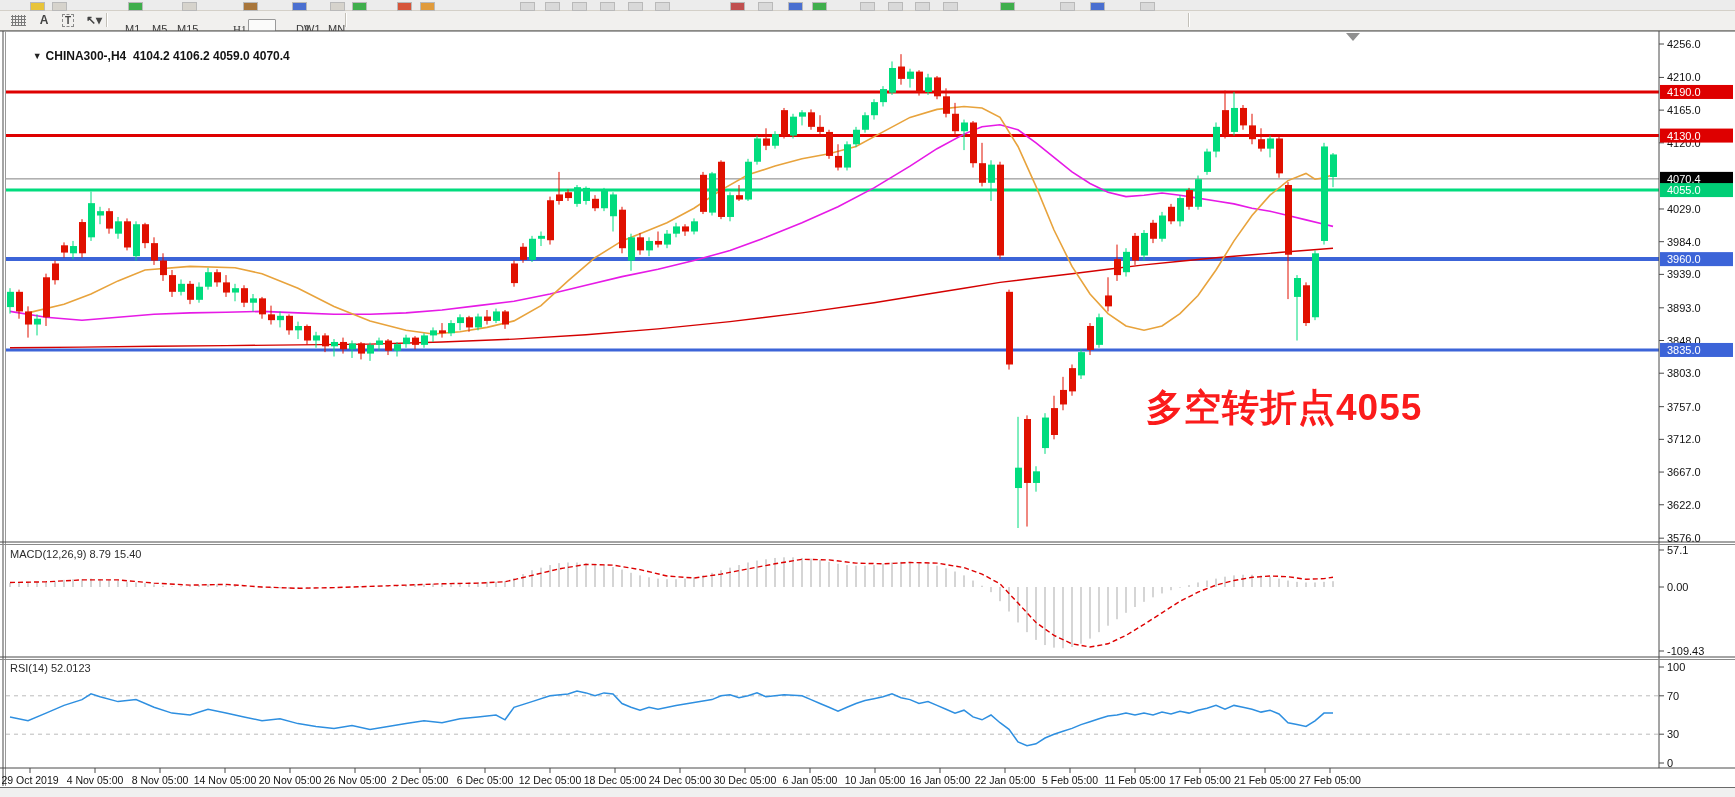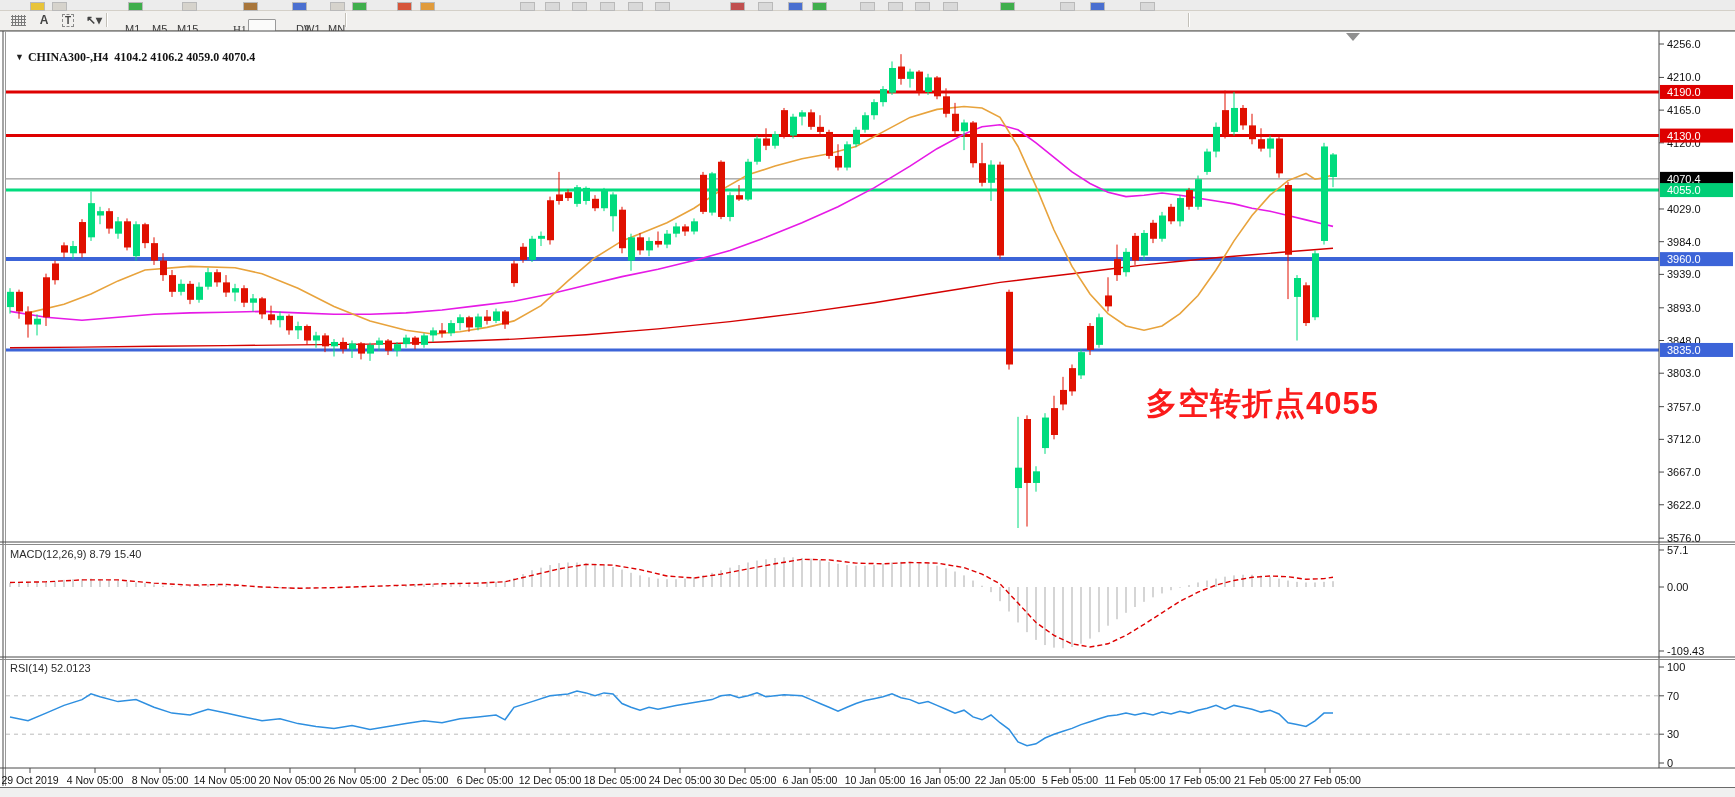--- a/index.html
+++ b/index.html
@@ -8,25 +8,25 @@
   .frag{position:absolute;top:2px;height:7px;width:13px;border:1px solid #b9b9b9;background:#dcdcdc;}
   #toolbar{position:absolute;left:0;top:11px;width:1735px;height:19px;background:#f1f0ee;border-bottom:1px solid #c8c5bd;}
   .tb-icon{position:absolute;top:1px;height:16px;display:flex;align-items:center;justify-content:center;
     font-size:12px;color:#444;font-weight:bold;cursor:default;}
   .tb-sep{position:absolute;top:2px;width:1px;height:14px;background:#c3c0b8;box-shadow:1px 0 0 #fff;}
   .tf-btn{position:absolute;top:1px;height:16px;padding:8px 6px;display:flex;align-items:center;
     font-size:11px;color:#3a3a3a;background:transparent;border:1px solid transparent;border-radius:1px;}
   .tf-btn.active{background:#fbfbfa;border:1px solid #9a9a9a;color:#111;}
   #chart-svg{position:absolute;left:0;top:0;}
   .overlay{position:absolute;z-index:5;white-space:pre;}
-  #symbol-line{left:9px;top:35px;font-size:12px;font-weight:bold;color:#141414;font-family:Liberation Serif, serif;}
+  #symbol-line{left:26px;top:35px;font-size:12px;font-weight:bold;color:#141414;}
   #symbol-line .tri{font-size:9px;vertical-align:1px;margin-right:4px;color:#222;}
   #macd-label{left:10px;top:548px;font-size:11px;color:#2b2b2b;}
   #rsi-label{left:10px;top:662px;font-size:11px;color:#2b2b2b;}
-  #annotation{left:1146px;top:383px;font-size:31px;font-weight:bold;color:#fb1b1b;letter-spacing:1px;}
+  #annotation{left:1146px;top:383px;font-size:37px;font-weight:bold;color:#fb1b1b;letter-spacing:1px;}
   #bottom-strip{position:absolute;left:0;top:787px;width:1735px;height:10px;background:#f0f0f0;border-top:1px solid #6a6a6a;}
   .dotgrid{width:15px;height:11px;background-image:radial-gradient(#7a7a7a 1px,transparent 1.2px);background-size:3px 3px;}
   .tbox{border:1px dashed #8a8a8a;padding:0 2px;font-size:10px;line-height:11px;}
 </style>
 </head>
 <body>
 
 <div id="top-strip">
     <div class="frag" style="left: 30px; background: rgb(232, 196, 58);"></div>
     <div class="frag" style="left: 52px; background: rgb(214, 211, 204);"></div>

